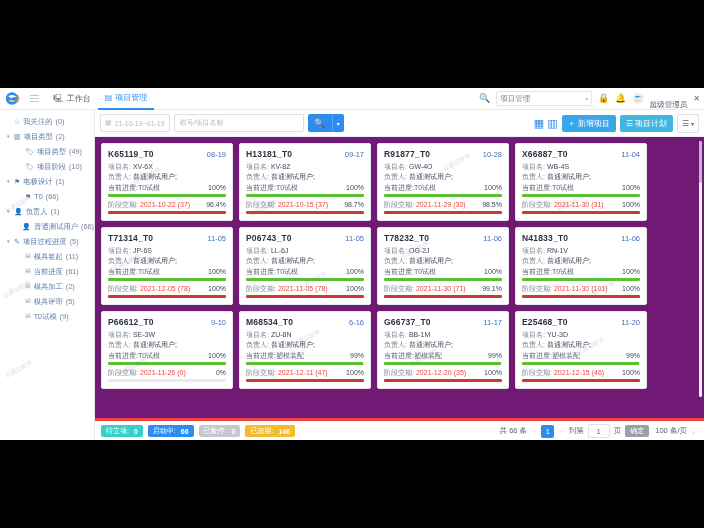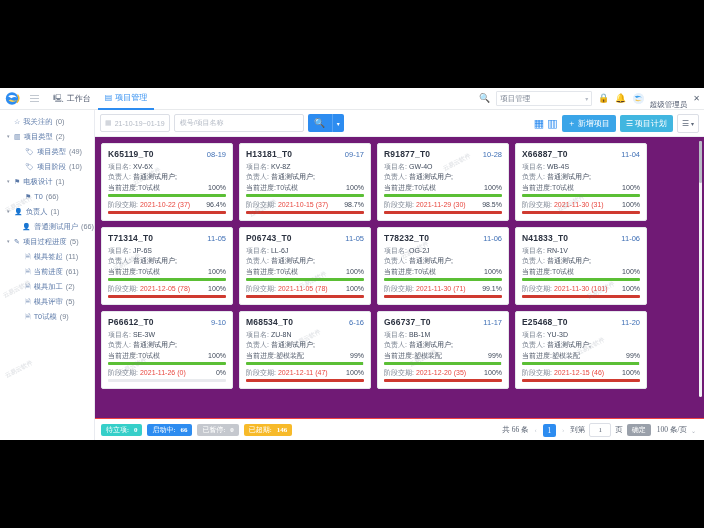--- a/index.html
+++ b/index.html
@@ -145,22 +145,22 @@
   .c-due .d{color:#e8473f;margin-left:2px;}
   .c-due .pct{color:#3d4758;}
 
   .vscroll{
     position:absolute;right:2px;top:4px;width:3px;height:256px;background:#f2f3f5;border-radius:2px;
   }
   .vthumb{position:absolute;left:0;top:0;width:3px;height:42px;background:#b8bcc4;border-radius:2px;}
 
   
   .footer{
-    height:23px;background:#fff;border-top:1px solid #ef4444;display:flex;align-items:center;
-    padding:0 6px;box-sizing:border-box;gap:5px;font-family:Liberation Serif, serif;
+    height:23px;background:#fff;border-top:3px solid #ef4444;display:flex;align-items:center;
+    padding:0 6px;box-sizing:border-box;gap:5px;
   }
   .chip{
     display:flex;align-items:center;gap:5px;height:12px;padding:0 5px;border-radius:2px;
     font-size:7px;color:#fff;white-space:nowrap;
   }
   .chip .n{font-weight:bold;}
   .pager{margin-left:auto;display:flex;align-items:center;gap:4px;font-size:7.5px;color:#5a6372;white-space:nowrap;}
   .pg-arrow{color:#c3c8d0;font-size:7px;padding:0 2px;cursor:pointer;}
   .pg-num{
     min-width:13px;height:13px;background:#2d8cf0;color:#fff;border-radius:2px;

